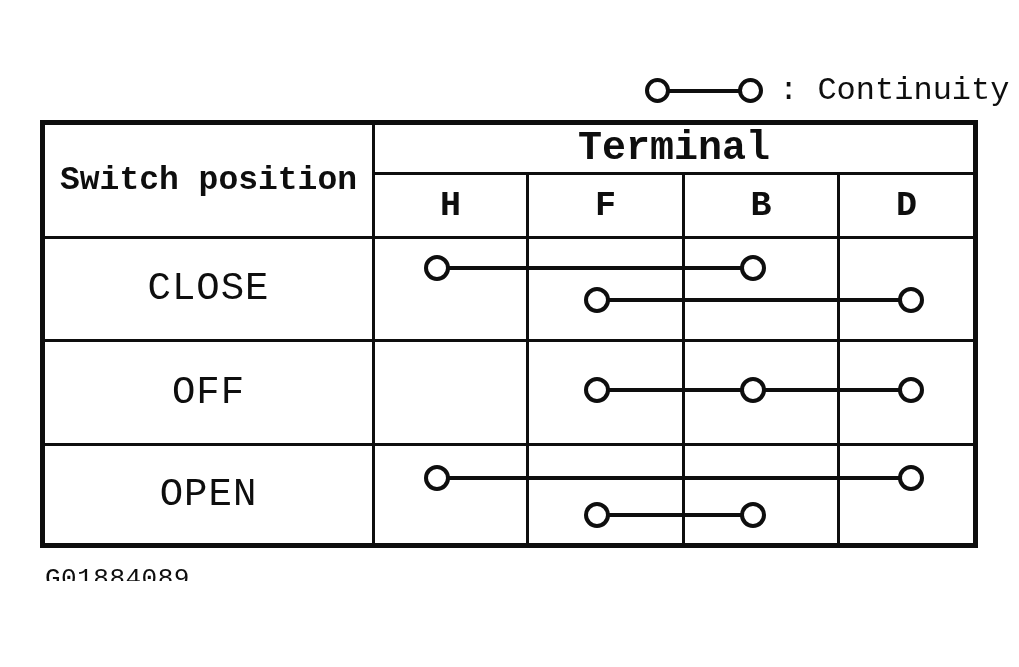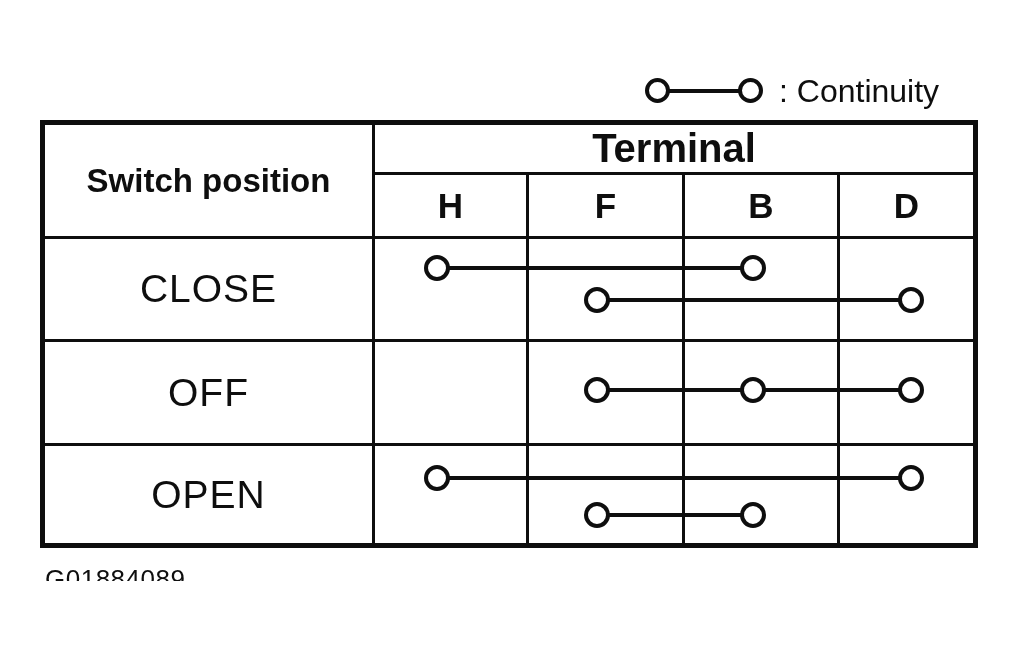--- a/index.html
+++ b/index.html
@@ -1,18 +1,18 @@
 <!DOCTYPE html>
 <html><head>
 <meta charset="utf-8">
 <style>
   html,body{margin:0;padding:0;background:#fff;}
   .canvas{
     position:relative;width:1019px;height:581px;background:#fff;
-    font-family:Liberation Sans, sans-serif;color:#0e0e0e;overflow:hidden;
+    font-family:Liberation Mono, monospace;color:#0e0e0e;overflow:hidden;
   }
   
   .legend{position:absolute;left:0;top:0;width:100%;height:0;}
   .legend-line{position:absolute;left:657px;top:89px;width:94px;height:4px;background:#0e0e0e;}
   .legend-circle{position:absolute;width:17px;height:17px;border:4px solid #0e0e0e;border-radius:50%;background:#fff;}
   .legend-c1{left:645px;top:78px;}
   .legend-c2{left:738px;top:78px;}
   .legend-label{position:absolute;left:779px;top:73px;font-size:32px;line-height:36px;white-space:nowrap;}
   
   .ctable{

